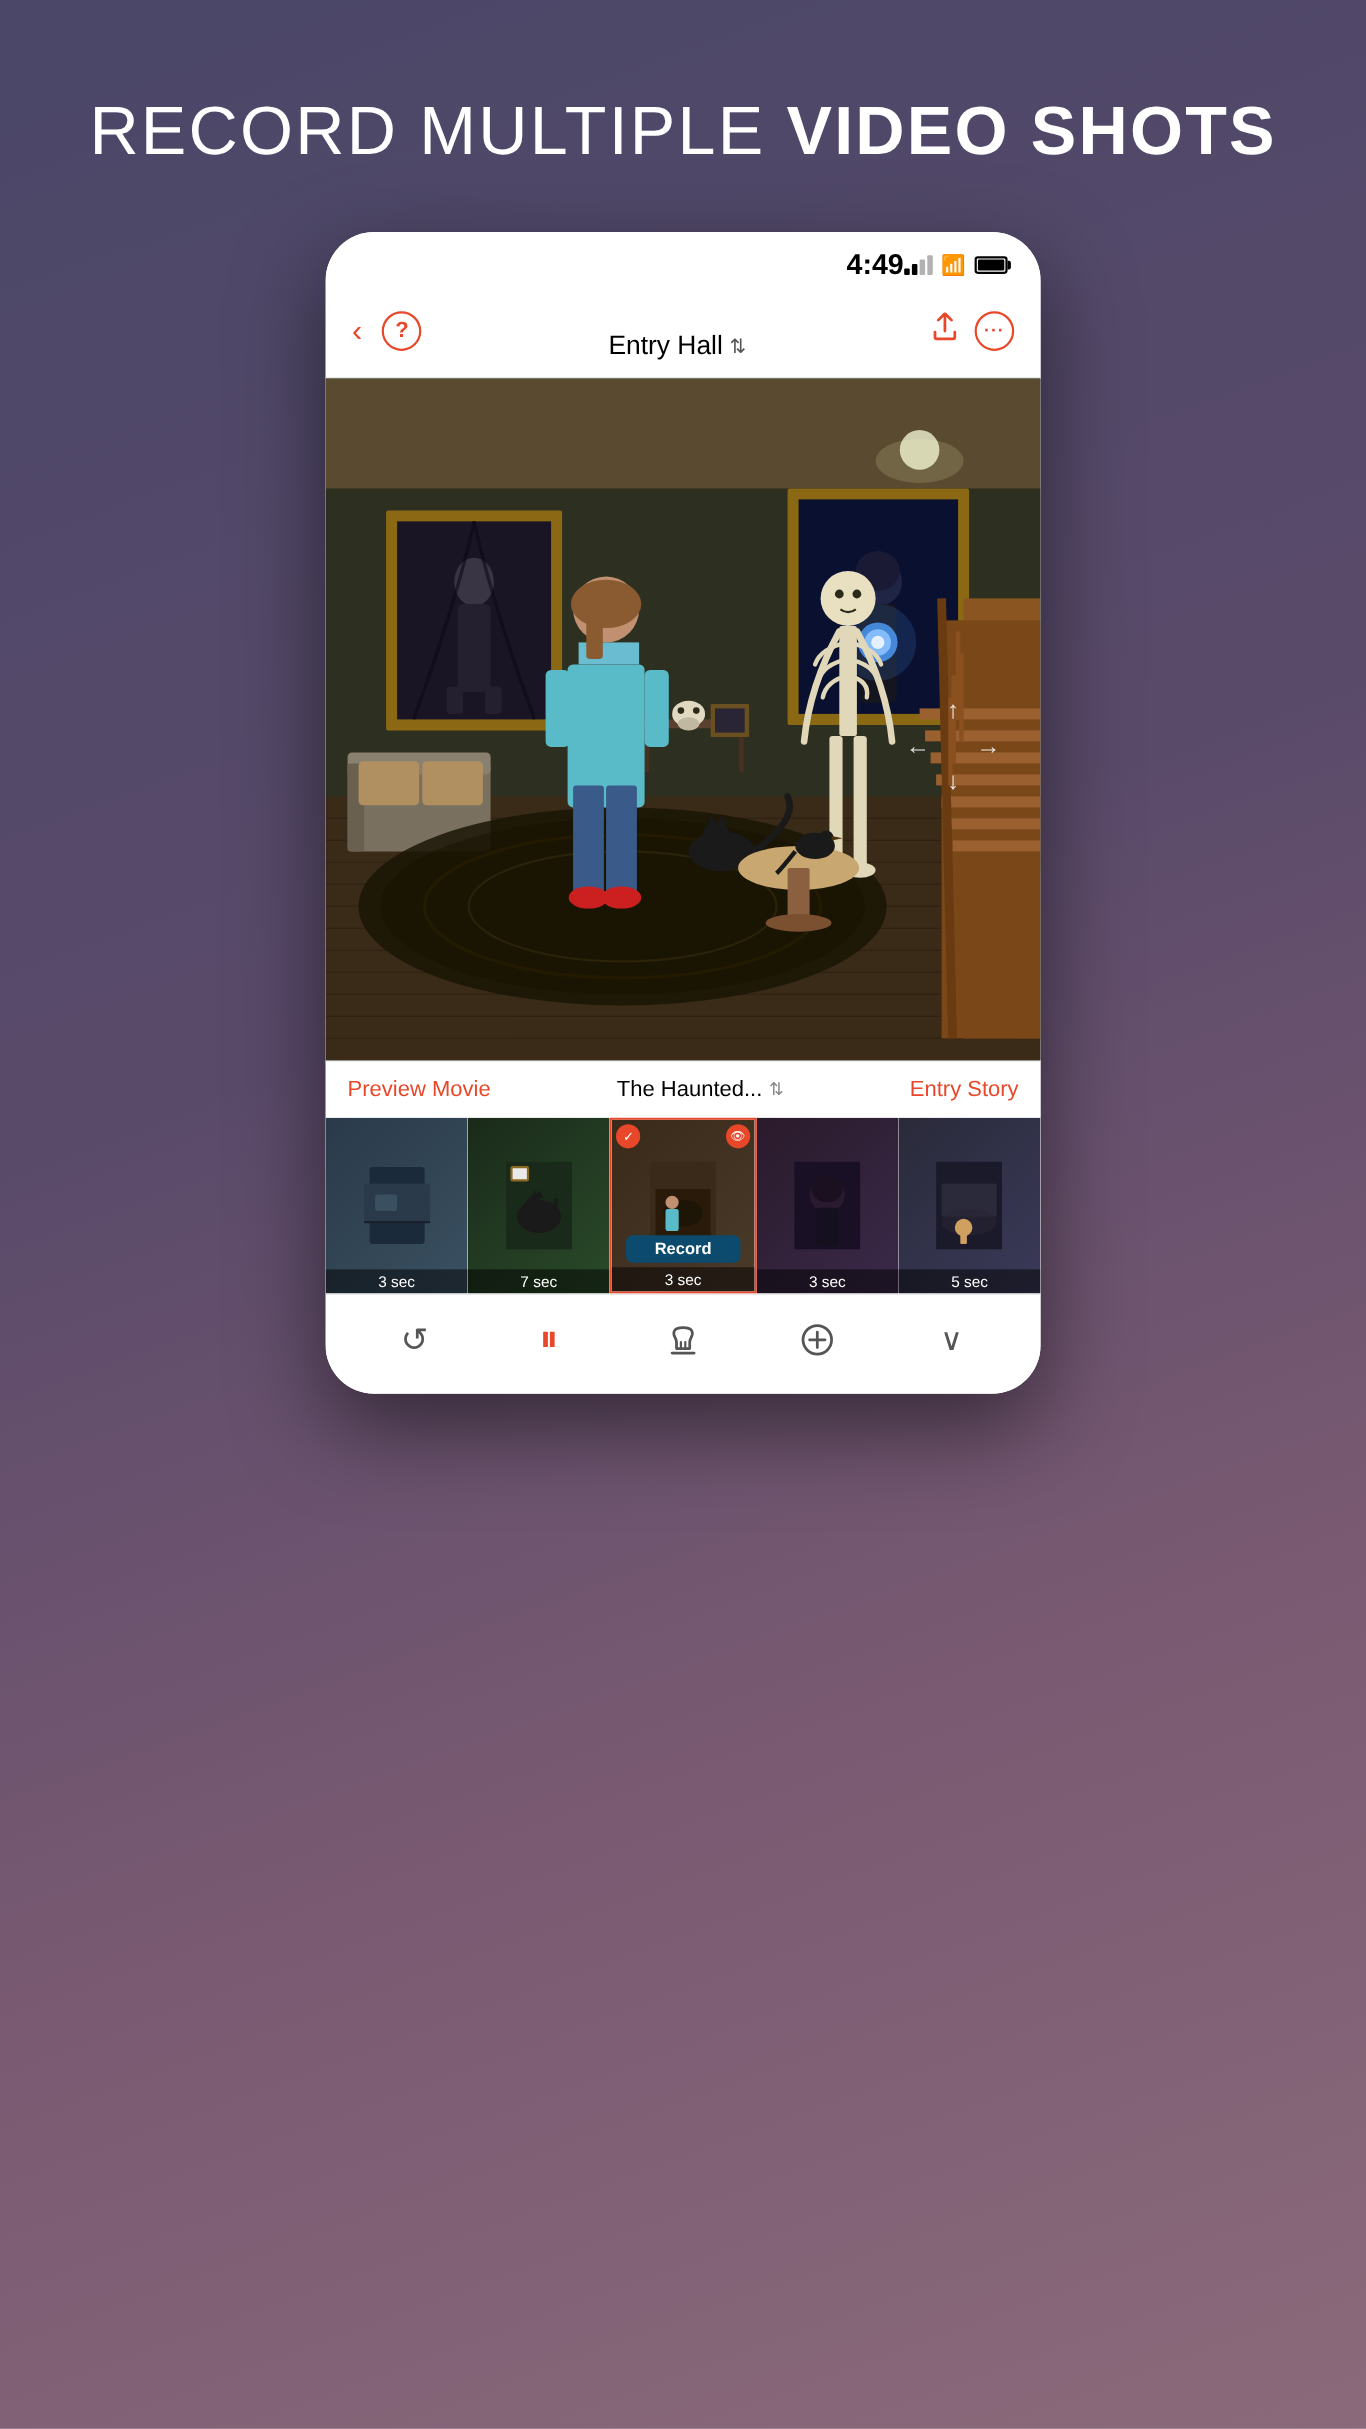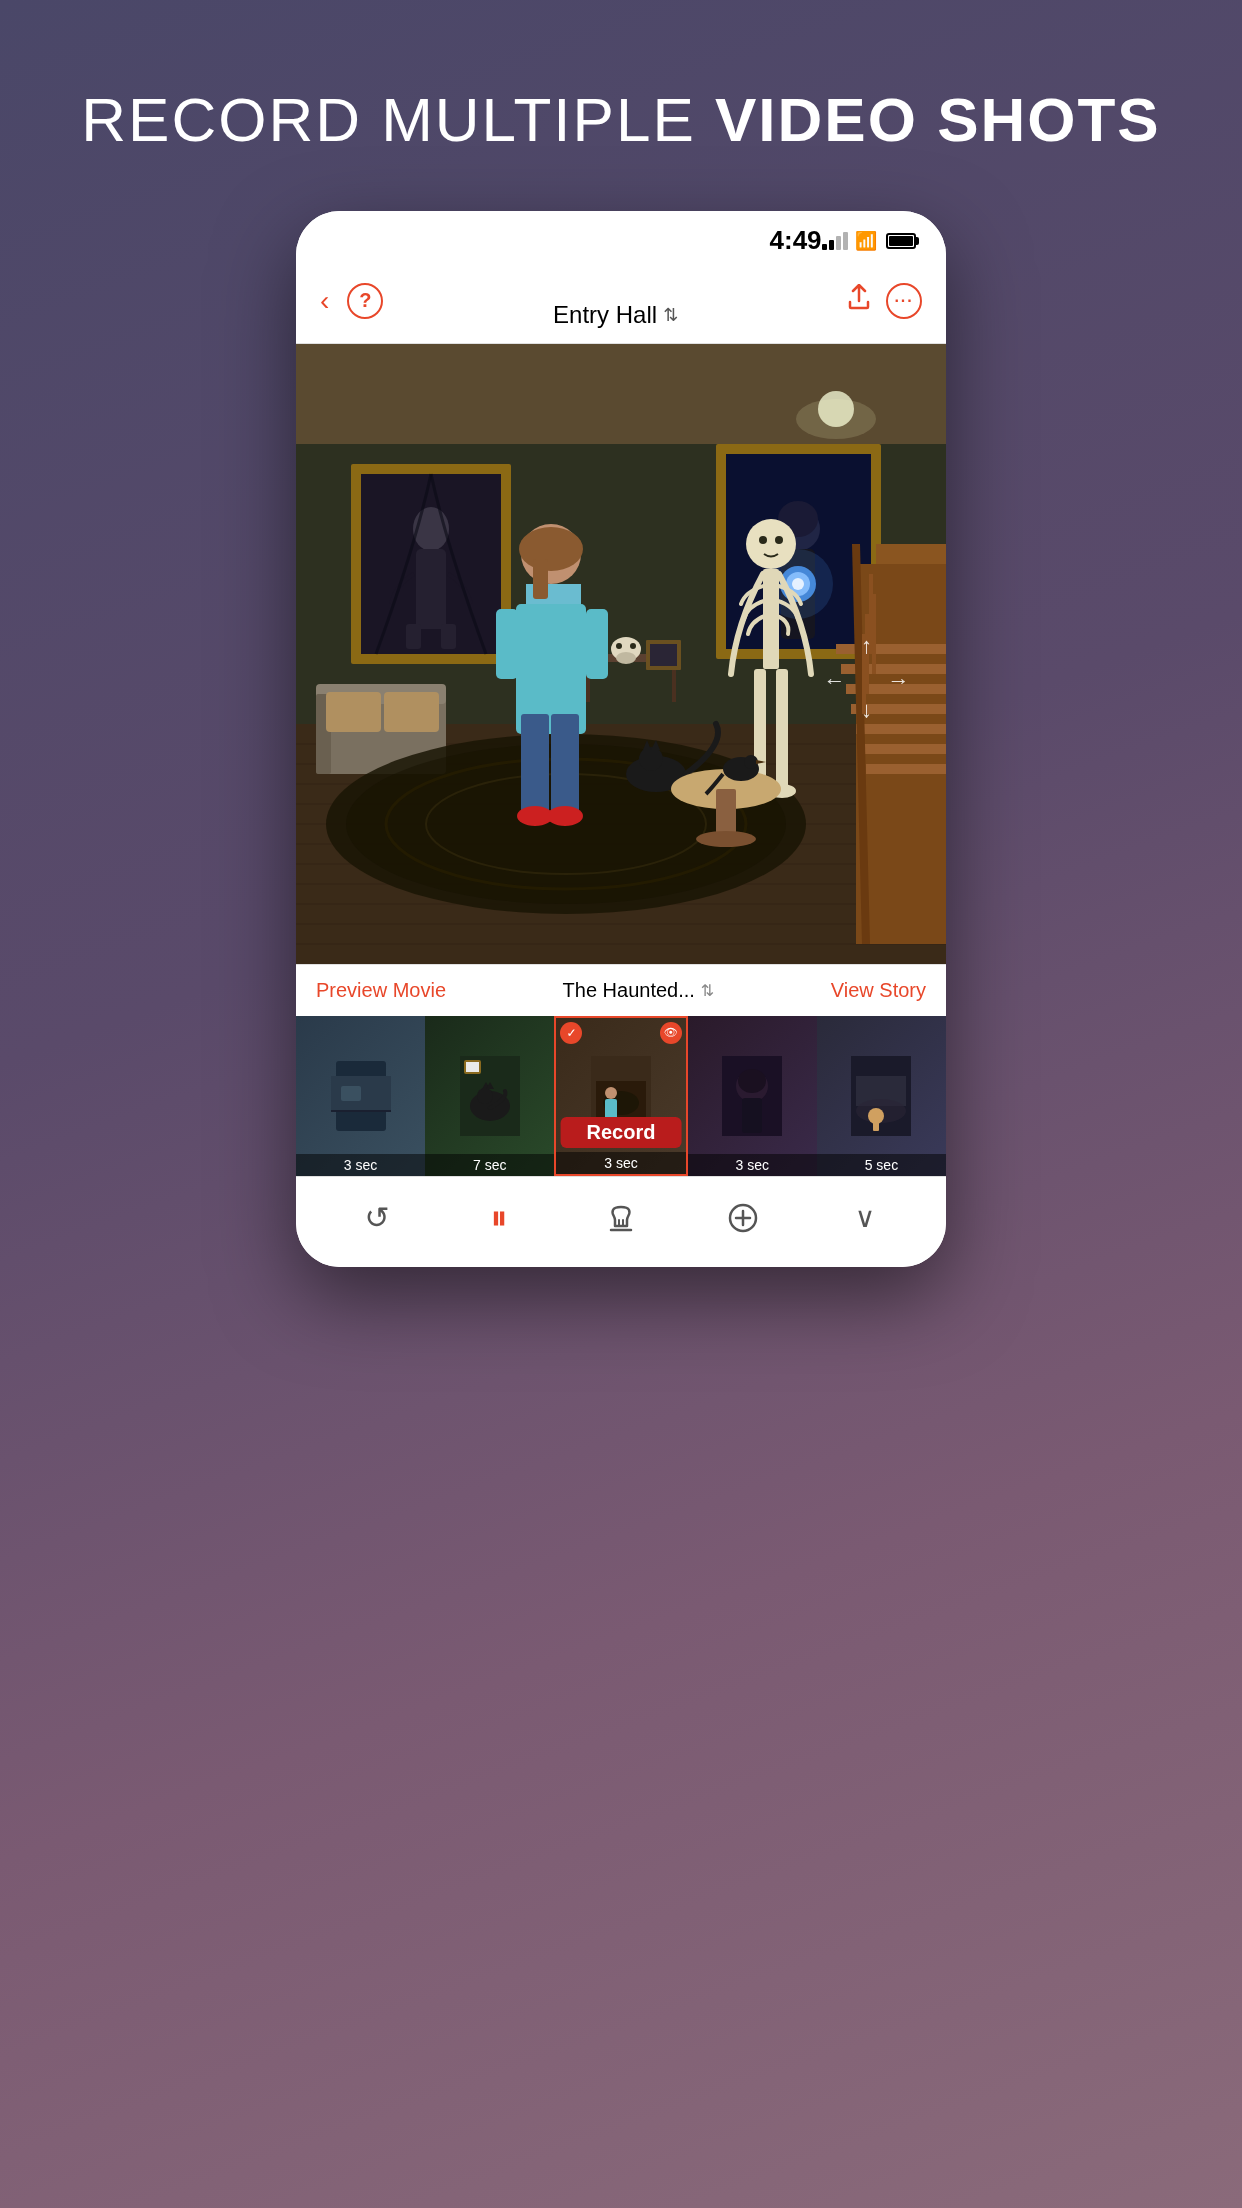--- a/index.html
+++ b/index.html
@@ -255,25 +255,25 @@
       align-items: center;
       justify-content: center;
       color: white;
       font-size: 11px;
     }
     .thumb-record-badge {
       position: absolute;
       bottom: 26px;
       left: 50%;
       transform: translateX(-50%);
-      background: #b91c1c;
+      background: #0c4a6e;
       color: white;
       border-radius: 6px;
       padding: 4px 26px;
-      font-size: 20px;
+      font-size: 15px;
       font-weight: 600;
       white-space: nowrap;
     }
 
     
     .bottom-toolbar {
       background: white;
       display: flex;
       justify-content: space-around;
       align-items: center;
@@ -516,21 +516,21 @@
       </div>
     </div>
   </div>
 
   <div class="bottom-bar">
     <span class="preview-btn">Preview Movie</span>
     <div class="scene-selector">
       <span>The Haunted...</span>
       <span style="font-size:16px;color:#888;">⇅</span>
     </div>
-    <span class="view-story-btn">View Story</span>
+    <span class="view-story-btn">Entry Story</span>
   </div>
 
   <div class="thumbnails-strip">
 
     <div class="thumb">
       <div class="thumb-bg thumb-bg-1">
         <svg width="60" height="80" viewBox="0 0 60 80">
           <rect x="5" y="5" width="50" height="70" fill="#1a2a3a" rx="3"></rect>
           <rect x="0" y="20" width="60" height="35" fill="#2a3a4a"></rect>
           <rect x="10" y="30" width="20" height="15" fill="#3a5060" rx="2"></rect>

